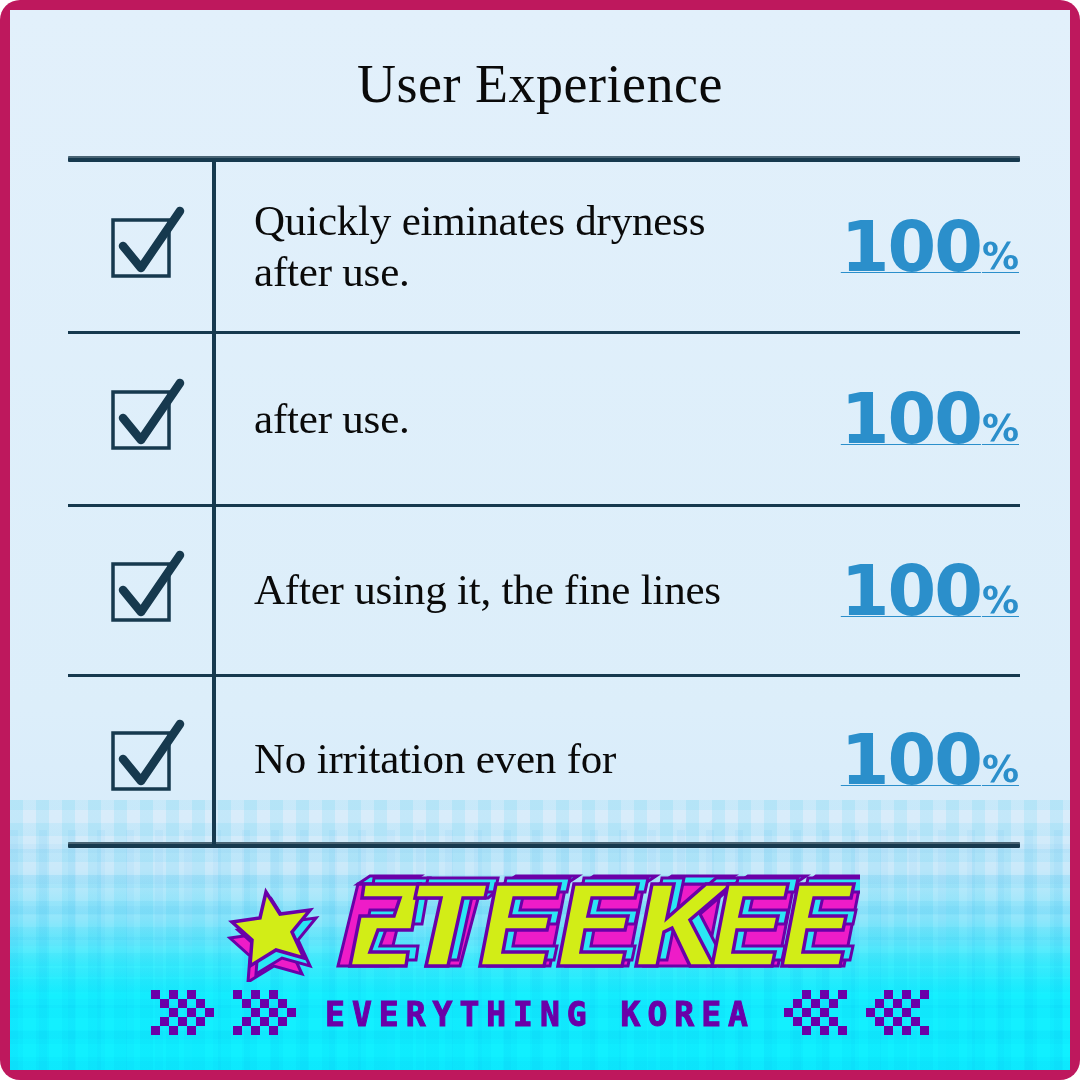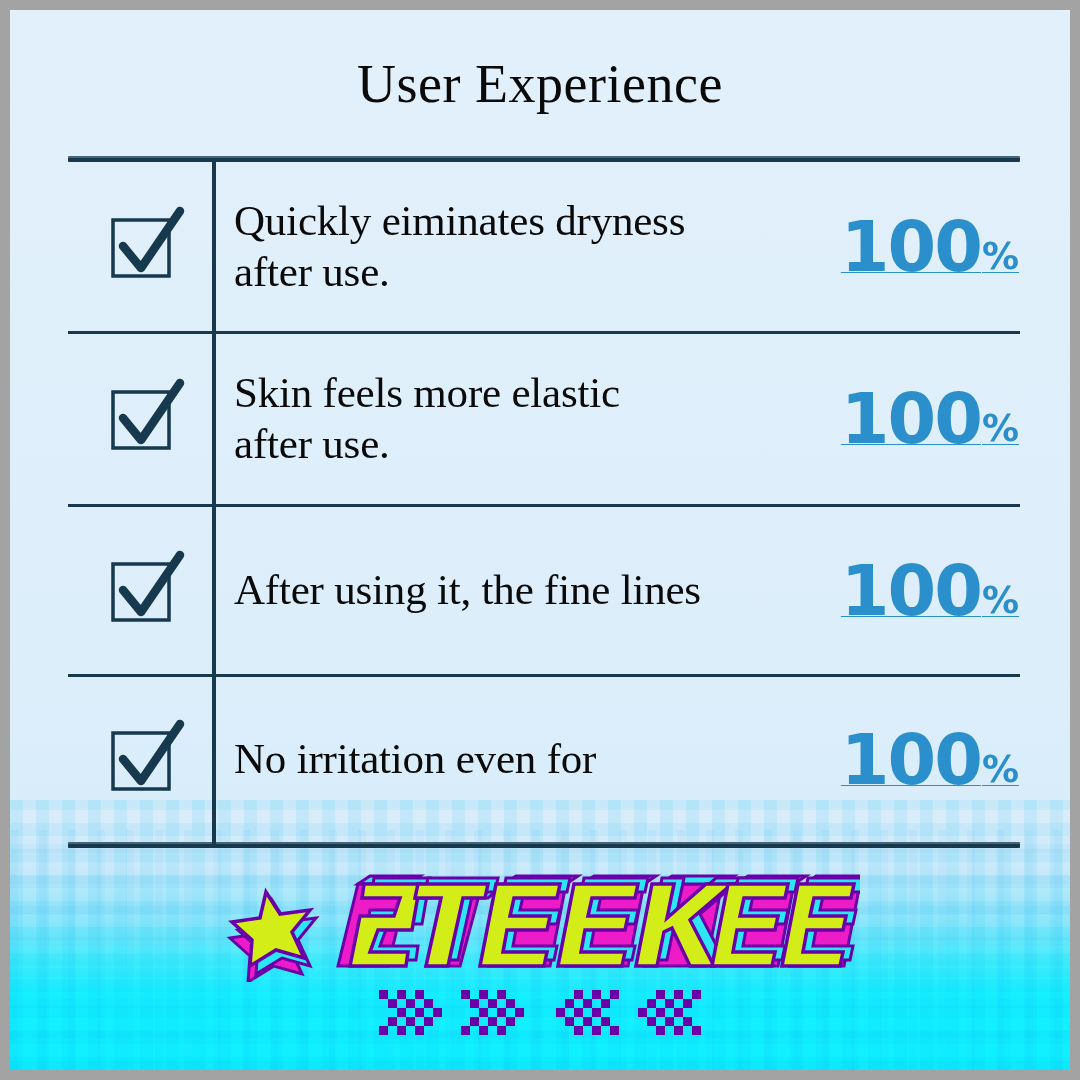--- a/index.html
+++ b/index.html
@@ -4,22 +4,23 @@
 <style>
   * { margin:0; padding:0; box-sizing:border-box; }
   html, body {
     width:1080px; height:1080px;
     font-family:"Liberation Serif", serif;
     overflow:hidden;
   }
   #poster{
     position:relative;
     width:1080px; height:1080px;
-    background:#a3a3a3;
+    background:#be185d;
     padding:10px;
+    border-radius:20px;
   }
   #canvas{
     position:relative;
     width:1060px; height:1060px;
     overflow:hidden;
     background:
       linear-gradient(to bottom,
         #E2F0FB 0px,
         #DCEEFA 700px,
         #D8ECFA 810px,
@@ -85,21 +86,21 @@
   .cb-cell{
     width:144px; flex:0 0 144px;
     display:flex; align-items:center; justify-content:center;
   }
   .checkbox{
     position:relative; width:56px; height:56px;
   }
   .checkbox svg{ position:absolute; left:-6px; top:-14px; }
   .txt-cell{
     flex:1 1 auto;
-    padding-left:22px;
+    padding-left:42px;
     padding-right:10px;
     font-size:43px;
     line-height:1.18;
     color:#0A0A0A;
     letter-spacing:-0.2px;
   }
   .pct-cell{
     flex:0 0 220px;
     text-align:right;
     padding-right:2px;
@@ -185,21 +186,20 @@
       <div class="row" style="top:178px; height:170px;">
         <div class="cb-cell">
           <div class="checkbox">
             <svg width="82" height="78" viewBox="0 0 82 78" aria-hidden="true">
               <rect x="7" y="15" width="56" height="56" fill="none" stroke="#16394E" stroke-width="3.5"></rect>
               <path d="M17 41 L35 63 L74 6" fill="none" stroke="#16394E" stroke-width="8.5" stroke-linecap="round" stroke-linejoin="round"></path>
             </svg>
           </div>
         </div>
         <div class="txt-cell">
-          <div>Skin feels more elastic</div>
           <div>after use.</div>
         </div>
         <div class="pct-cell">
           <span class="pct-num">100</span><span class="pct-sym">%</span>
         </div>
       </div>
 
       <div class="row" style="top:351px; height:167px;">
         <div class="cb-cell">
           <div class="checkbox">
@@ -337,20 +337,21 @@
               <rect x="38" y="4" width="9" height="9"></rect>
                 <rect x="47" y="13" width="9" height="9"></rect>
               <rect x="56" y="22" width="9" height="9"></rect>
                 <rect x="47" y="31" width="9" height="9"></rect>
               <rect x="38" y="40" width="9" height="9"></rect>
             </g>
           </g>
         </svg>
       </div>
 
+      <div class="tagline">EVERYTHING KOREA</div>
 
       <div class="chev-group">
         <svg width="150" height="56" viewBox="0 0 150 56" aria-hidden="true">
           <g fill="#6A00A8" transform="translate(150,0) scale(-1,1)">
             <g>
               <rect x="2" y="4" width="9" height="9"></rect>
                 <rect x="11" y="13" width="9" height="9"></rect>
               <rect x="20" y="22" width="9" height="9"></rect>
                 <rect x="11" y="31" width="9" height="9"></rect>
               <rect x="2" y="40" width="9" height="9"></rect>

